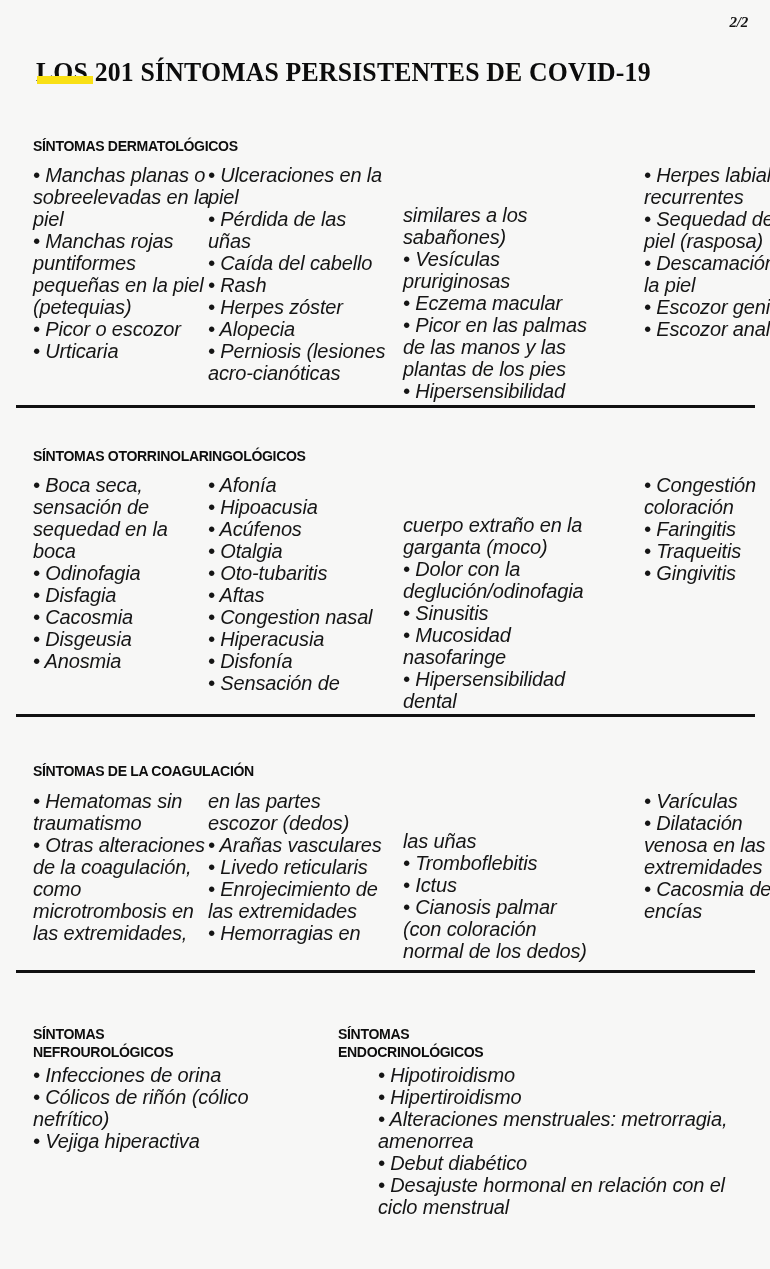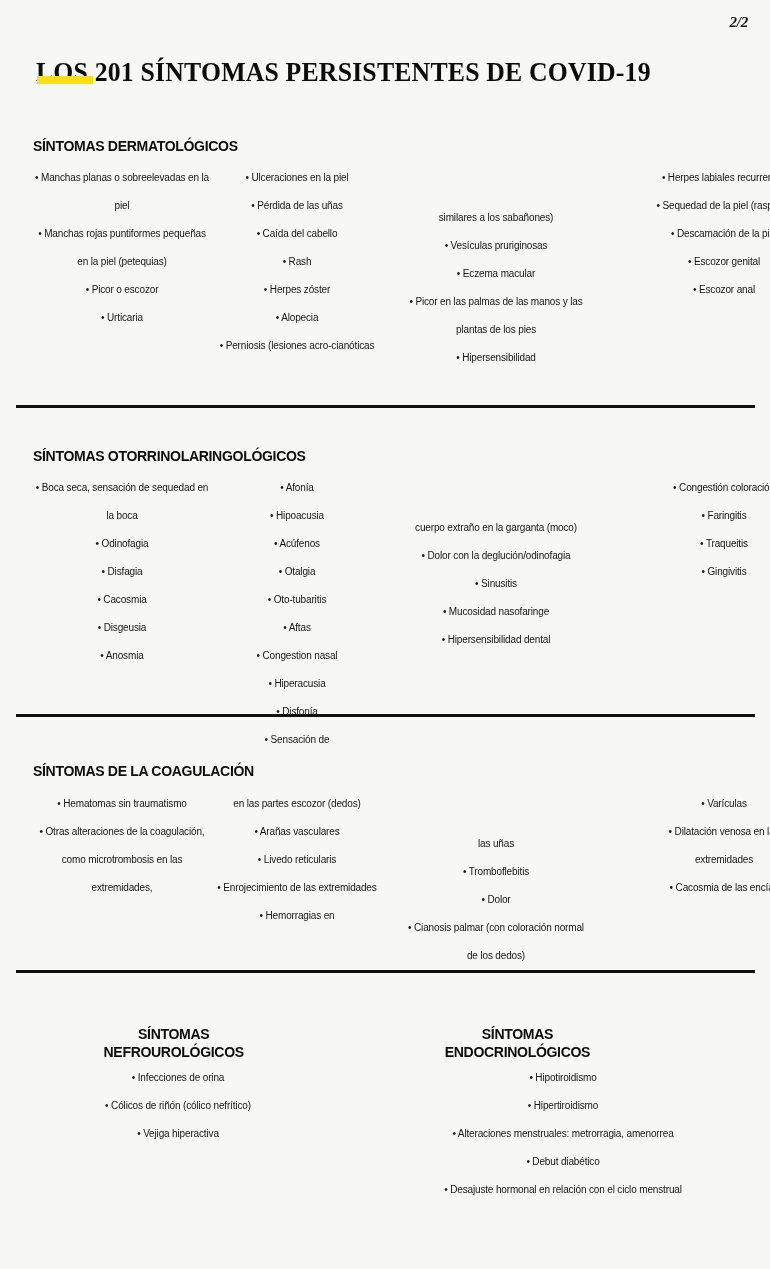--- a/index.html
+++ b/index.html
@@ -15,21 +15,20 @@
     color: #111111;
     position: relative;
     overflow: hidden;
     -webkit-font-smoothing: antialiased;
   }
   .page {
     position: relative;
     width: 770px;
     height: 1269px;
     box-sizing: border-box;
-    text-align: center;
   }
 
   
   .page-counter {
     position: absolute;
     top: 14px;
     right: 22px;
     font-family: "Liberation Serif", "DejaVu Serif", serif;
     font-weight: bold;
     font-style: italic;
@@ -91,25 +90,26 @@
   }
   .cols {
     position: absolute;
     left: 0;
     top: 0;
     width: 770px;
   }
   .col {
     position: absolute;
     top: 0;
-    font-size: 10px;
-    line-height: 28px;
+    font-size: 20px;
+    line-height: 22px;
     color: #151515;
     letter-spacing: -0.15px;
     white-space: pre-line;
+    font-style: italic;
   }
 
   
   .c1 { left: 33px;  width: 178px; }
   .c2 { left: 208px; width: 178px; }
   .c3 { left: 403px; width: 186px; margin-top: 40px; }
   .c4 { left: 600px; width: 160px; margin-left: 44px; }
 
   
   .b1 { left: 33px;  width: 290px; }
@@ -204,21 +204,21 @@
     <div class="cols" style="top:39px;">
       <div class="col c1">• Hematomas sin traumatismo
 • Otras alteraciones de la coagulación, como microtrombosis en las extremidades,</div>
       <div class="col c2">en las partes escozor (dedos)
 • Arañas vasculares
 • Livedo reticularis
 • Enrojecimiento de las extremidades
 • Hemorragias en</div>
       <div class="col c3">las uñas
 • Tromboflebitis
-• Dolor
+• Ictus
 • Cianosis palmar (con coloración normal de los dedos)</div>
       <div class="col c4">• Varículas
 • Dilatación venosa en las extremidades
 • Cacosmia de las encías</div>
     </div>
   </div>
 
   <div class="divider" style="top:970px;"></div>
 
   <div class="section" style="top:1013px;">

